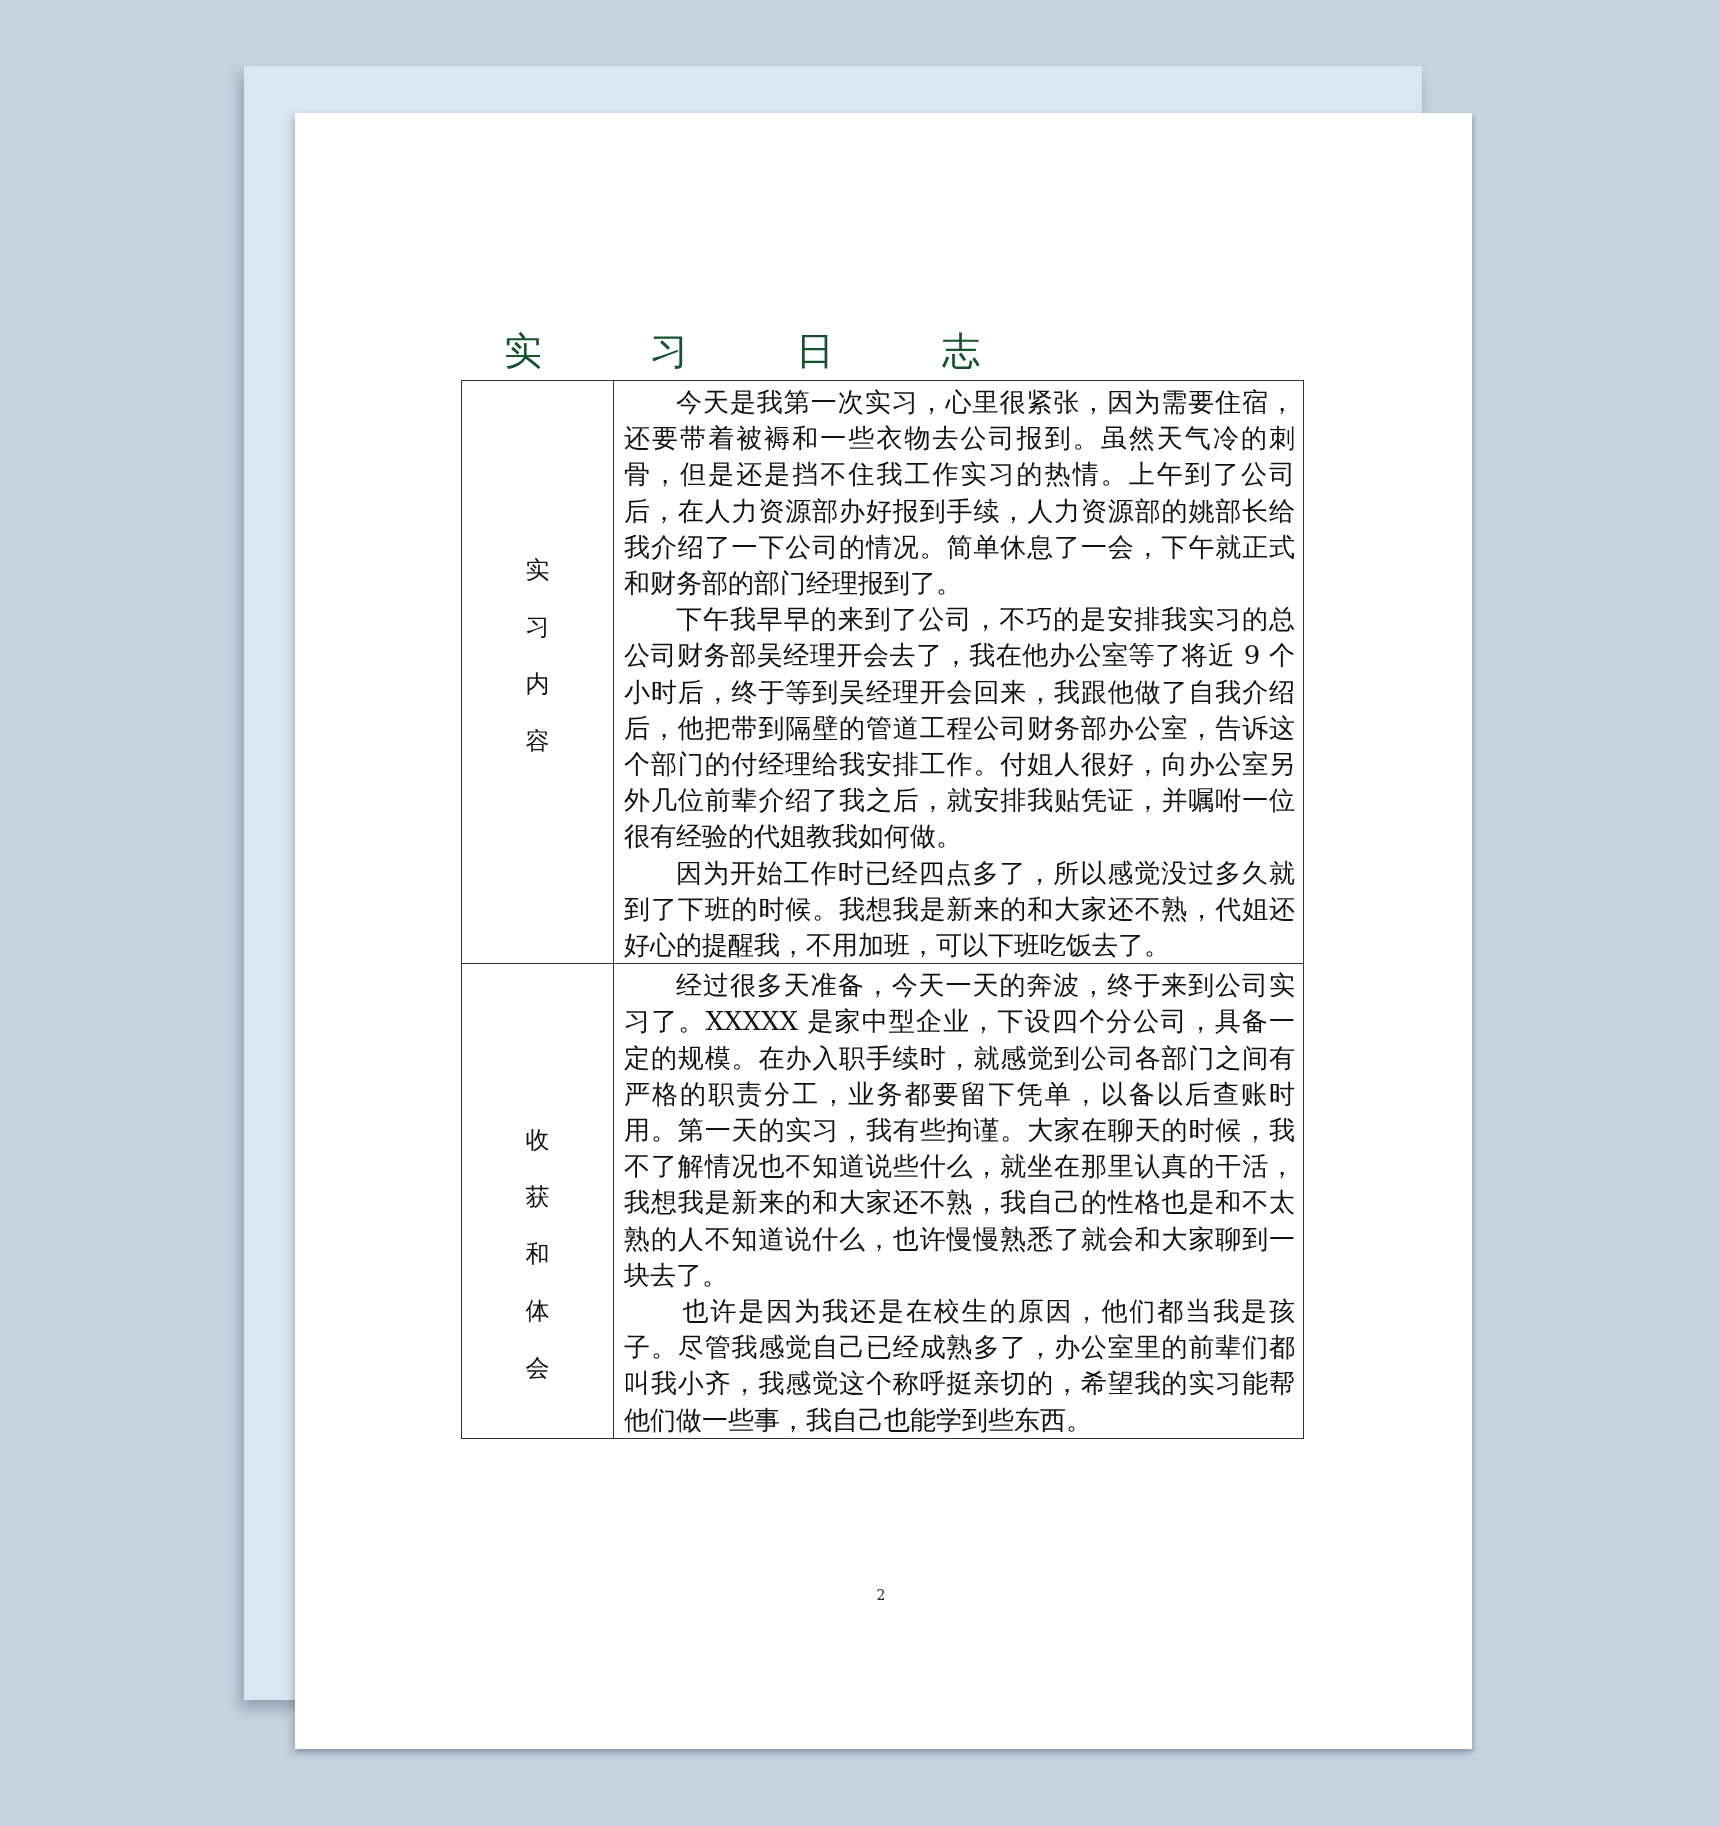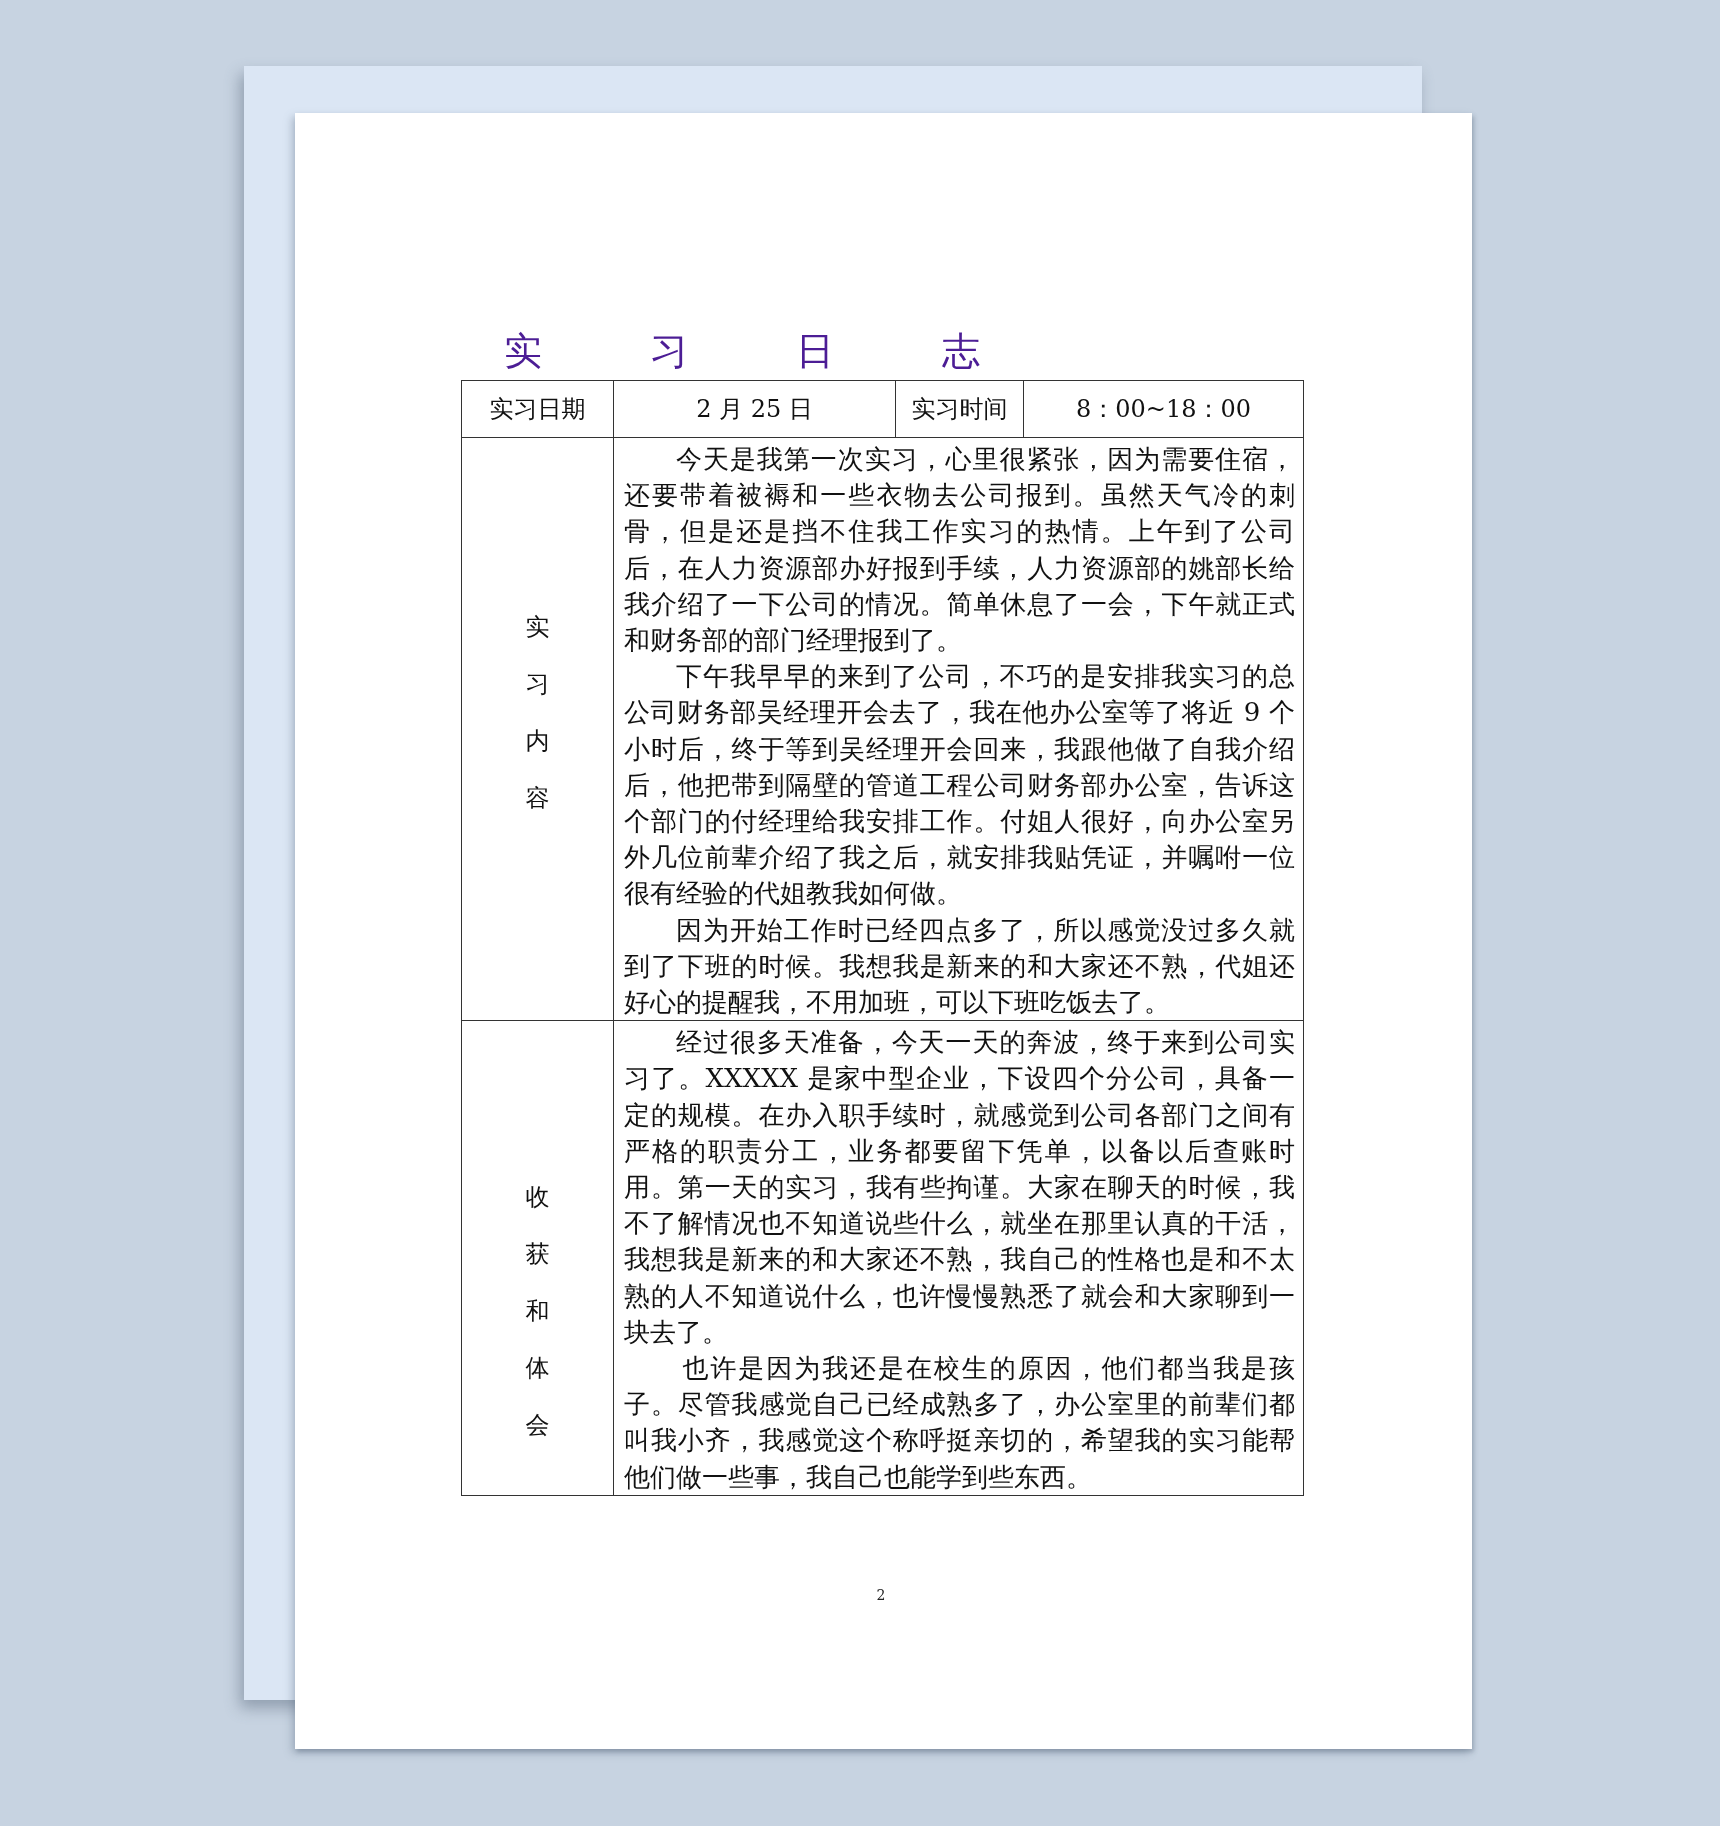--- a/index.html
+++ b/index.html
@@ -36,21 +36,21 @@
     .doc-title {
       position: absolute;
       left: 0;
       top: 326px;
       width: 1484px;
       text-align: center;
       font-size: 38px;
       letter-spacing: 48px;
       text-indent: 48px;
       line-height: 50px;
-      color: #4c1d95;
+      color: #14532d;
     }
     table.log-table {
       position: absolute;
       left: 461px;
       top: 380px;
       width: 842px;
       border-collapse: collapse;
       table-layout: fixed;
     }
     table.log-table td {
@@ -128,26 +128,20 @@
 <div class="doc-title">实 习 日 志</div>
 
 <table class="log-table">
   <colgroup>
     <col class="col-1">
     <col class="col-2">
     <col class="col-3">
     <col class="col-4">
   </colgroup>
   <tbody>
-      <tr class="row-info">
-    <td class="label-cell">实习日期</td>
-    <td>2 月 25 日</td>
-    <td class="label-cell">实习时间</td>
-    <td>8：00~18：00</td>
-  </tr>
   <tr class="row-content">
     <td class="vlabel-cell">
       <div class="vlabel-wrap">
         <div class="vertical-label">
           <span>实</span>
           <span>习</span>
           <span>内</span>
           <span>容</span>
         </div>
       </div>

